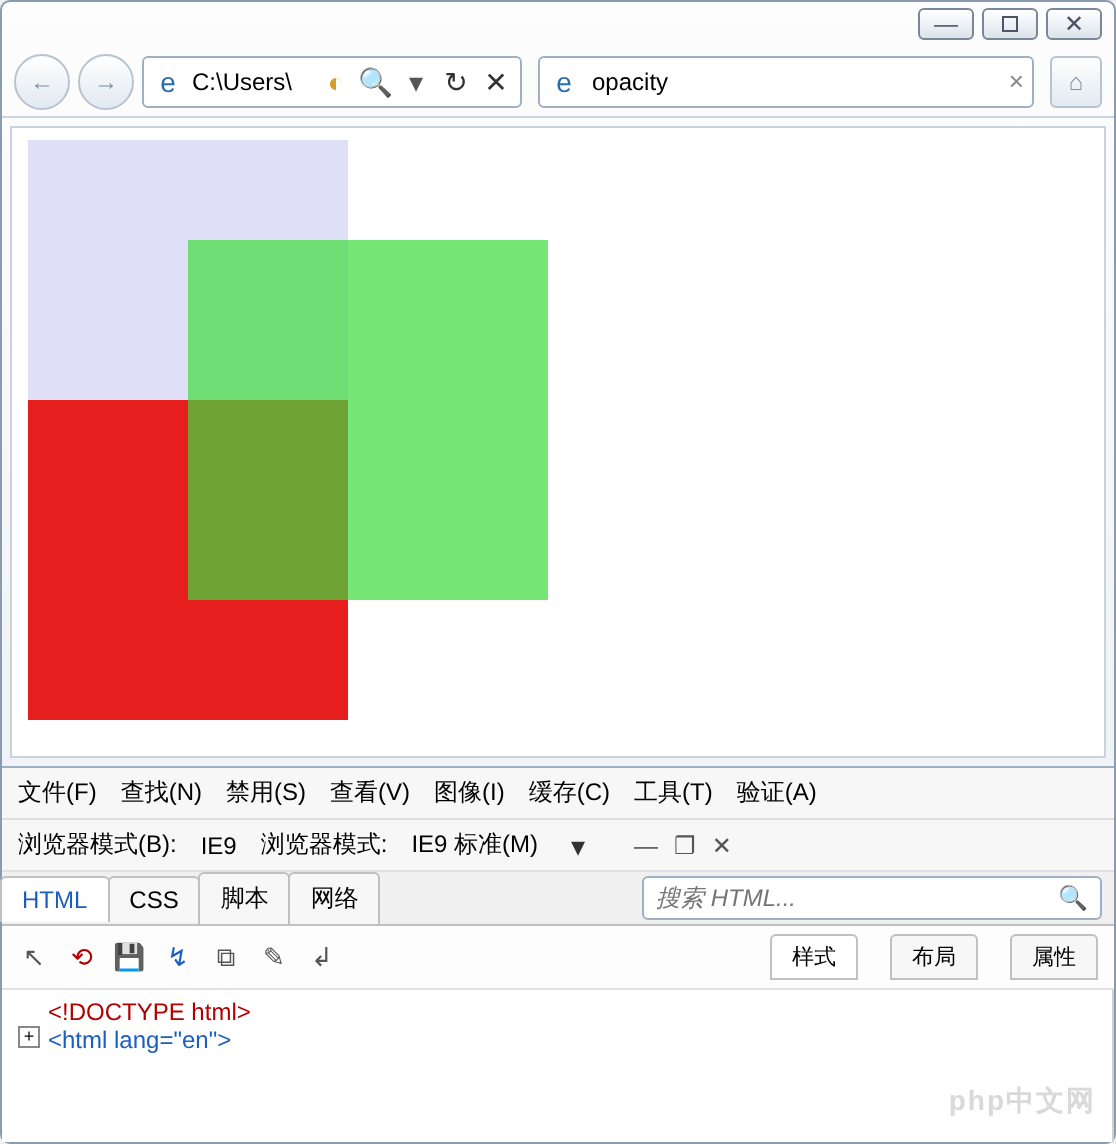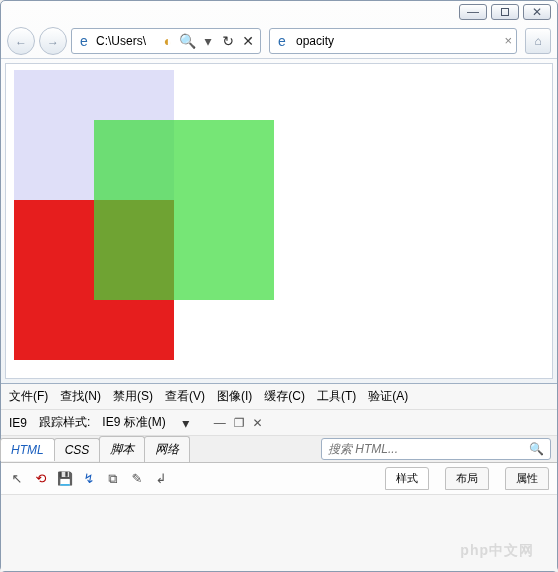--- a/index.html
+++ b/index.html
@@ -28,38 +28,38 @@
 .sq-lav { left:0; top:0; width:160px; height:160px; background:rgba(210,210,245,0.7); }
 .sq-red { left:0; top:130px; width:160px; height:160px; background:rgb(230,30,30); }
 .sq-green { left:80px; top:50px; width:180px; height:180px; background:rgba(60,220,60,0.7); }
 
 
 .devtools { height:188px; border-top:1px solid #9fb0c4; background:#f7f7f7; display:flex; flex-direction:column; }
 .menu-row { padding:4px 8px; border-bottom:1px solid #e0e0e0; display:flex; gap:12px; }
 .mode-row { padding:4px 8px; border-bottom:1px solid #e0e0e0; display:flex; align-items:center; gap:12px; }
 .win-ctrl { margin-left:8px; display:flex; gap:8px; color:#555; }
 .tabs-row { display:flex; align-items:center; border-bottom:1px solid #c0c0c0; background:#f0f0f0; }
-.dev-tab { padding:4px 10px; border:1px solid #c0c0c0; border-bottom:none; background:#f7f7f7; border-radius:3px 3px 0 0; margin-left:-1px; cursor:pointer;font-style:italic; }
+.dev-tab { padding:4px 10px; border:1px solid #c0c0c0; border-bottom:none; background:#f7f7f7; border-radius:3px 3px 0 0; margin-left:-1px; cursor:pointer; }
 .dev-tab.active { background:#fff; font-weight:normal; color:#1a5fbf; }
 .searchbox { margin-left:auto; margin-right:6px; display:flex; align-items:center; border:1px solid #9fb0c4; border-radius:3px; background:#fff; height:22px; width:230px; }
 .searchbox input { border:none; outline:none; flex:1; font-style:italic; color:#ec4899; padding:0 6px; width:100%; }
 .searchbox .mag { padding:0 6px; color:#1a5fbf; cursor:pointer; }
 .toolbar-row { display:flex; align-items:center; gap:8px; padding:4px 8px; border-bottom:1px solid #e0e0e0; background:#fdfdfd; }
 .tb-icon { width:16px; height:16px; display:flex; align-items:center; justify-content:center; font-size:13px; cursor:pointer; }
 .right-tabs { margin-left:auto; display:flex; gap:16px; }
 .rt { padding:3px 10px; border:1px solid #c0c0c0; border-radius:3px 3px 0 0; background:#f7f7f7; font-size:11px; cursor:pointer; }
 .rt.active { background:#fff; }
 .dom-panel { flex:1; display:flex; }
 .dom-tree { flex:1; padding:4px 8px; background:#fff; border-right:1px solid #d0d0d0; font-family:Consolas,monospace; font-size:11px; position:relative; }
 .line1 { color:#b00000; }
 .line2 { display:flex; gap:0; }
 .line2 .tag { color:#1a5fbf; }
 .line2 .val { color:#1a5fbf; }
 .tree-toggle { display:inline-block; width:11px; height:11px; border:1px solid #888; text-align:center; line-height:9px; font-size:9px; margin-right:4px; background:#fff; }
-.watermark { position:fixed; right:24px; bottom:12px; font-size:14px; color:#d9d9d9; font-weight:bold; letter-spacing:1px; pointer-events:none; }
+.watermark { position:fixed; right:10px; bottom:12px; font-size:14px; color:#d9d9d9; font-weight:bold; letter-spacing:1px; pointer-events:none; }
 </style>
 </head>
 <body>
 
 <div class="win">
 
   <div class="titlebar">
     <div class="win-btn">
         <span>—</span>
       </div>
@@ -110,22 +110,23 @@
       <span>文件(F)</span>
       <span>查找(N)</span>
       <span>禁用(S)</span>
       <span>查看(V)</span>
       <span>图像(I)</span>
       <span>缓存(C)</span>
       <span>工具(T)</span>
       <span>验证(A)</span>
     </div>
     <div class="mode-row">
+      <span>浏览器模式(B):</span>
       <span>IE9</span>
-      <span>跟踪样式:</span>
+      <span>浏览器模式:</span>
       <span>IE9 标准(M)</span>
       <span class="tool-icon" style="color:#333;">▾</span>
       <span class="win-ctrl">
         <span>—</span>
         <span>❐</span>
         <span>✕</span>
       </span>
     </div>
     <div class="tabs-row">
       <div class="dev-tab active">HTML</div>
@@ -144,16 +145,27 @@
       <span class="tb-icon" style="color:#1a5fbf;">↯</span>
       <span class="tb-icon" style="color:#555;">⧉</span>
       <span class="tb-icon" style="color:#555;">✎</span>
       <span class="tb-icon" style="color:#555;">↲</span>
       <div class="right-tabs">
         <div class="rt active">样式</div>
         <div class="rt">布局</div>
         <div class="rt">属性</div>
       </div>
     </div>
+    <div class="dom-panel">
+      <div class="dom-tree">
+        <div><span style="visibility:hidden;" class="tree-toggle">+</span><span class="line1">&lt;!DOCTYPE html&gt;</span></div>
+        <div class="line2">
+          <span class="tree-toggle">+</span>
+          <span class="tag">&lt;html lang=</span>
+          <span class="val">"en"</span>
+          <span class="tag">&gt;</span>
+        </div>
+      </div>
+    </div>
   </div>
 </div>
 
 <div class="watermark">php中文网</div>
 
 </body></html>

